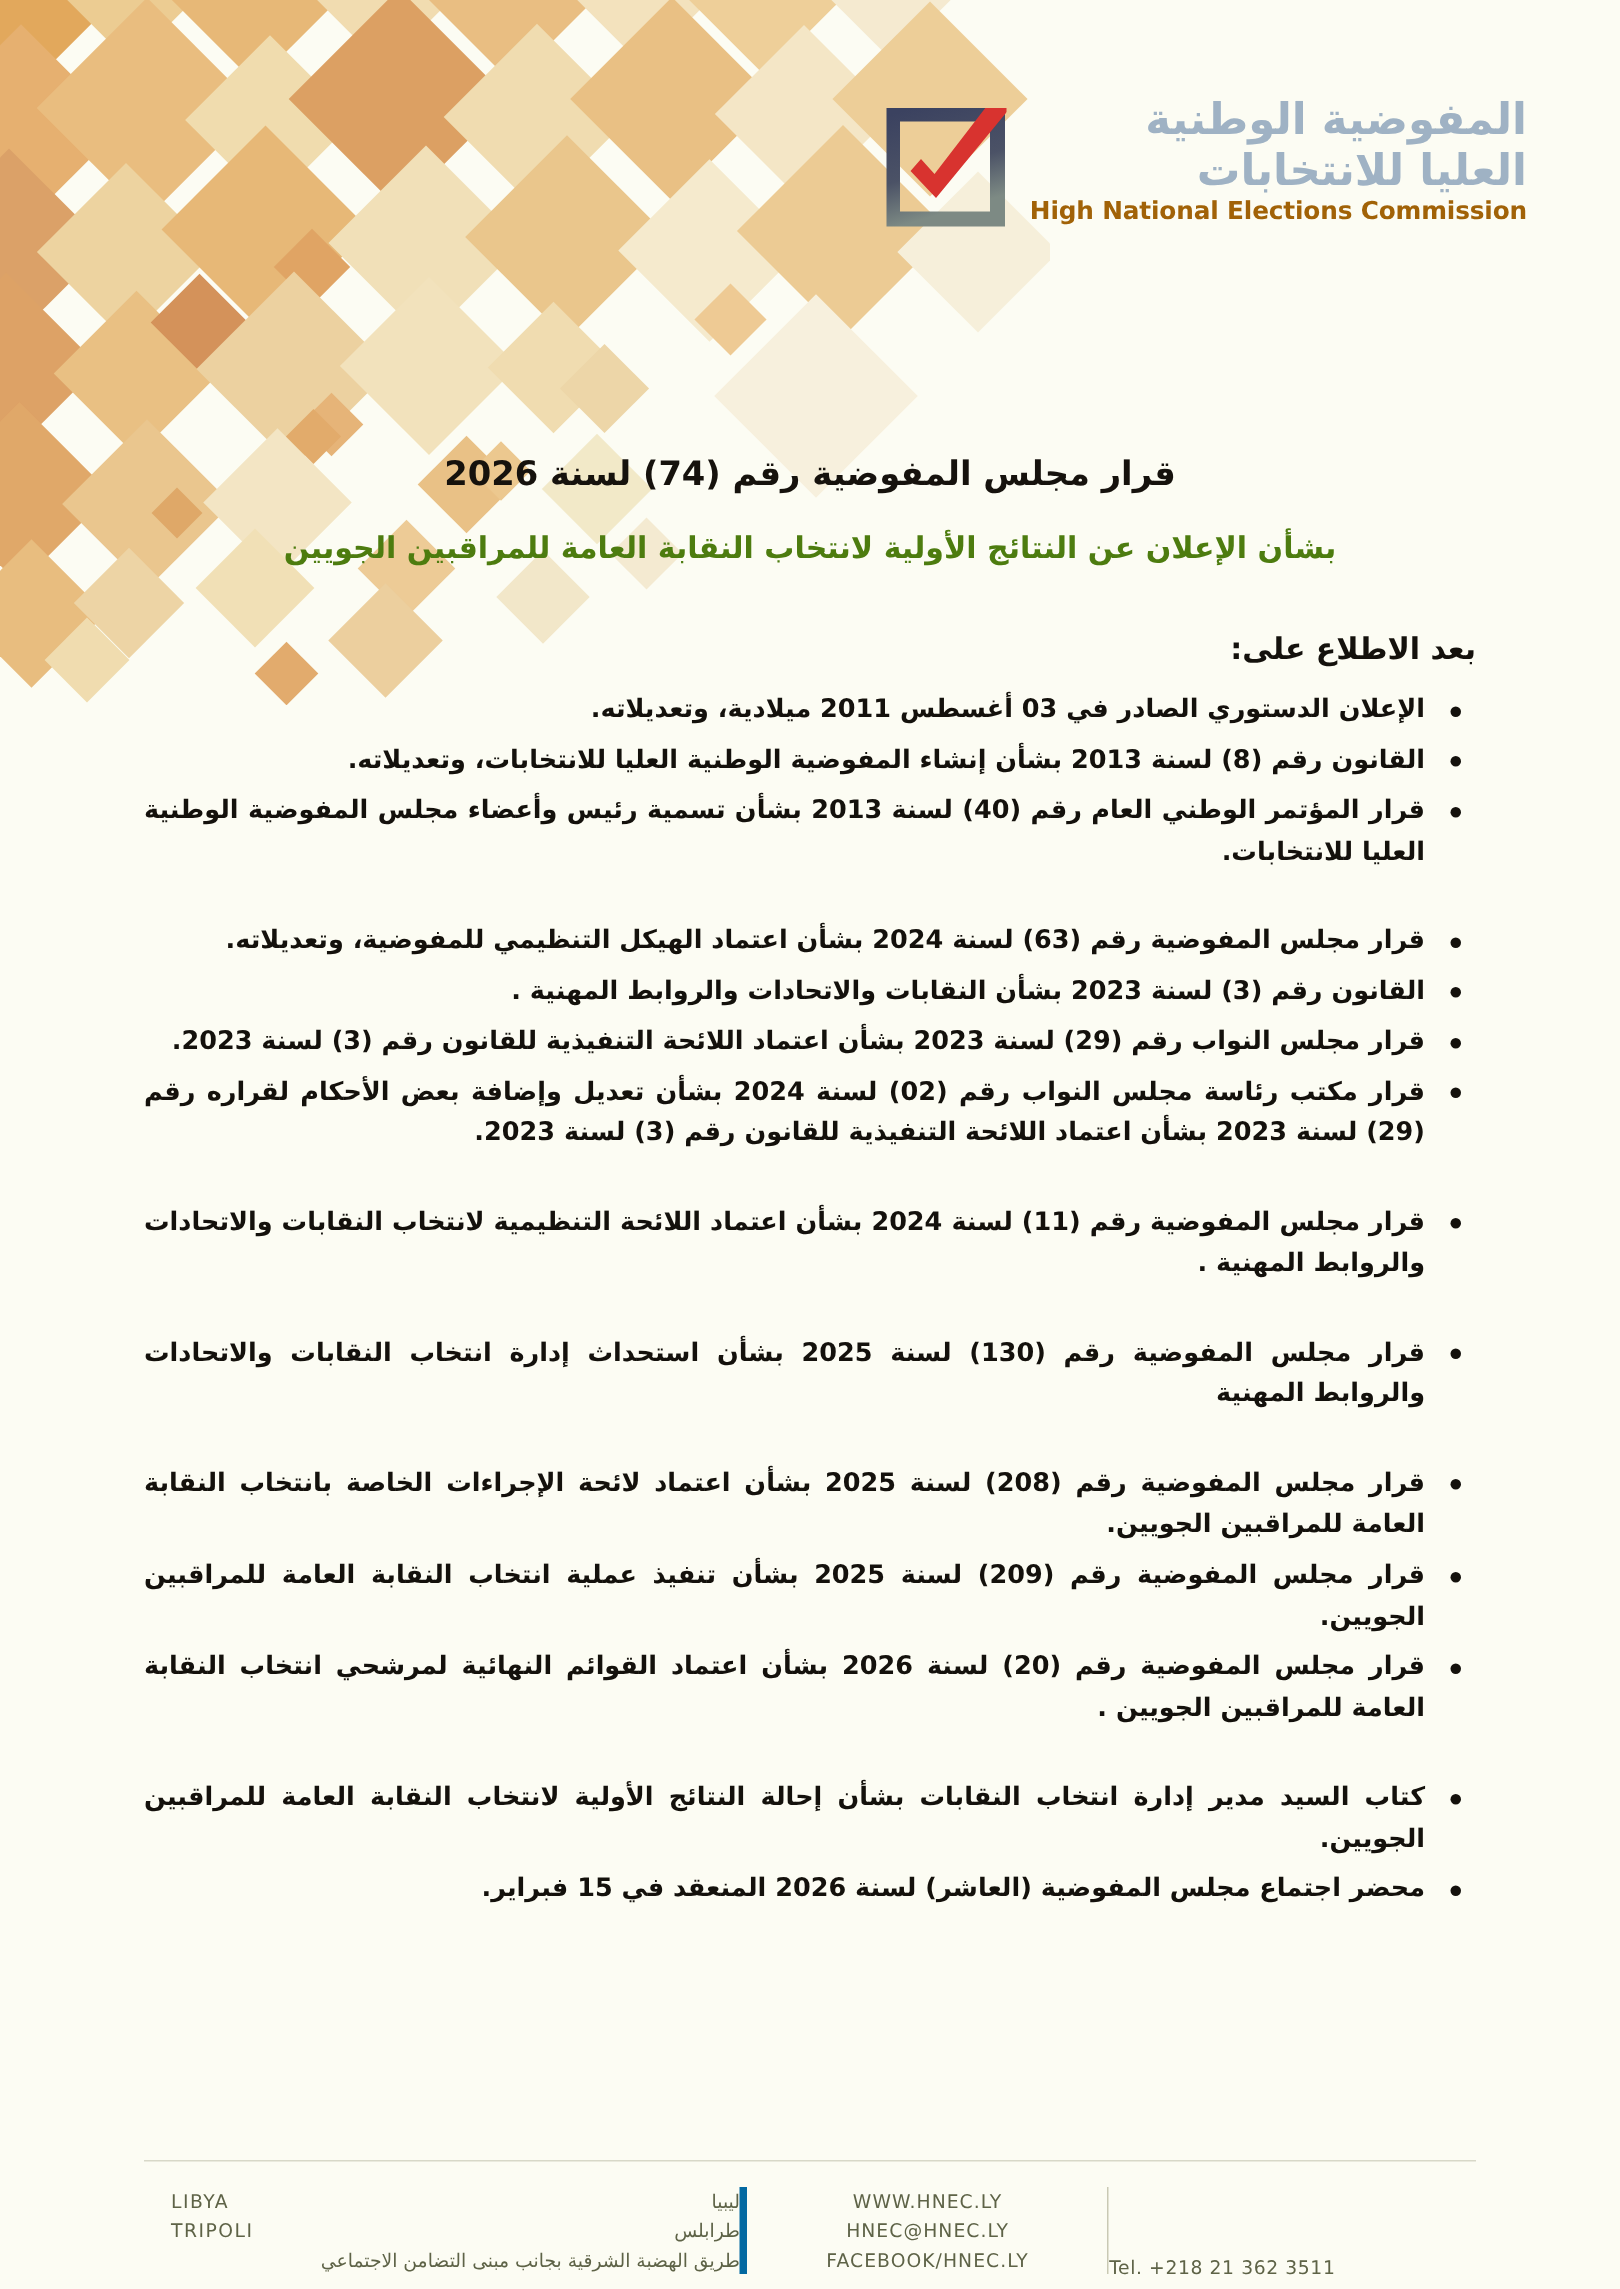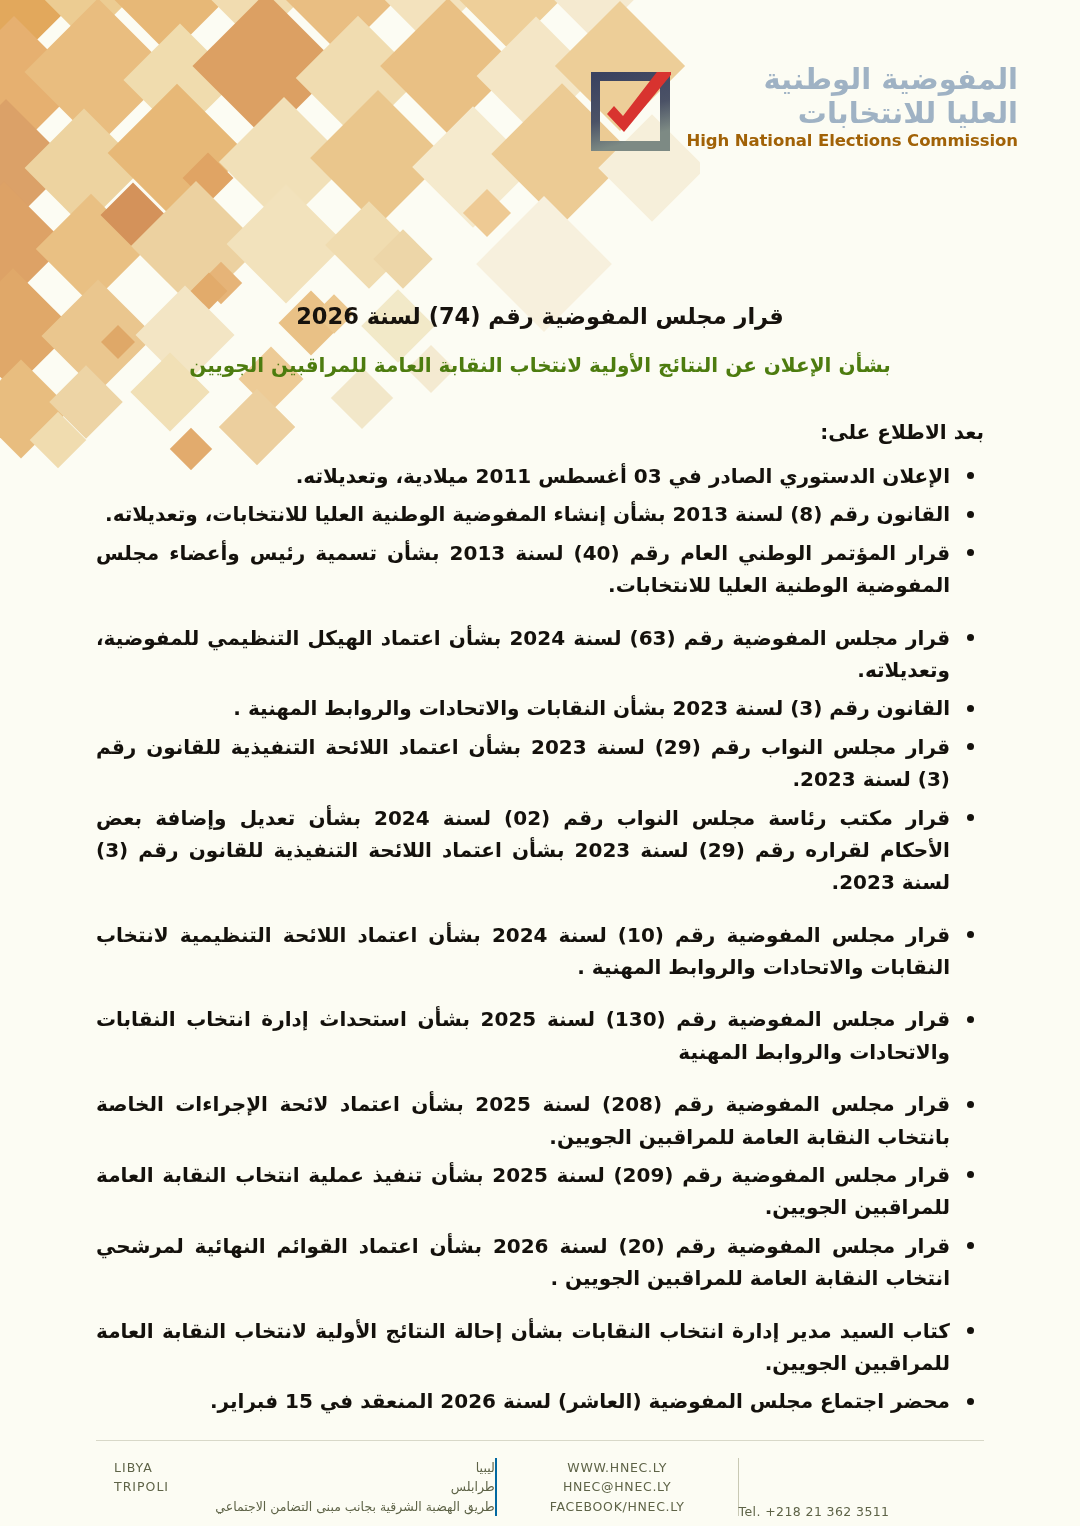--- a/index.html
+++ b/index.html
@@ -112,39 +112,39 @@
     padding-left: 78px;
   }
 
   ul.clauses {
     list-style: none;
     margin: 0;
     padding: 0;
   }
   ul.clauses li {
     position: relative;
-    font-size: 20px;
+    font-size: 17px;
     font-weight: 700;
     line-height: 1.62;
     padding-right: 34px;
     margin-bottom: 6px;
     text-align: justify;
     text-justify: inter-word;
   }
   ul.clauses li::before {
     content: "";
     position: absolute;
     right: 10px;
     top: 0.62em;
     width: 7px;
     height: 7px;
     background: #14110c;
     border-radius: 50%;
   }
-  li.gap-before { margin-top: 20px; }
+  li.gap-before { margin-top: 32px; }
   li.tight { text-align: right; }
 
   
   .footer-rule {
     position: absolute;
     left: 96px;
     right: 96px;
     top: 1440px;
     height: 1px;
     background: #d8d8c8;
@@ -178,21 +178,21 @@
     letter-spacing: 1px;
   }
   .addr-ar-line { white-space: nowrap; }
   .addr-country { letter-spacing: 5px; }
   .foot-web {
     direction: ltr;
     text-align: center;
     width: 230px;
     letter-spacing: 0.7px;
     padding: 0 14px;
-    border-left: 2px solid #0369a1;
+    border-left: 5px solid #0369a1;
     border-right: 1px solid #c9c9b4;
   }
   .foot-tel {
     direction: ltr;
     text-align: left;
     width: 250px;
     padding-right: 14px;
     letter-spacing: 0.4px;
   }
   .foot-tel .tel-row { white-space: nowrap; margin-top: 44px; }
@@ -297,21 +297,21 @@
   <div class="body-wrap">
     <div class="preamble">بعد الاطلاع على:</div>
     <ul class="clauses">
       <li class="tight">الإعلان الدستوري الصادر في 03 أغسطس 2011 ميلادية، وتعديلاته.</li>
       <li class="tight">القانون رقم (8) لسنة 2013 بشأن إنشاء المفوضية الوطنية العليا للانتخابات، وتعديلاته.</li>
       <li>قرار المؤتمر الوطني العام رقم (40) لسنة 2013 بشأن تسمية رئيس وأعضاء مجلس المفوضية الوطنية العليا للانتخابات.</li>
       <li class="tight gap-before">قرار مجلس المفوضية رقم (63) لسنة 2024 بشأن اعتماد الهيكل التنظيمي للمفوضية، وتعديلاته.</li>
       <li class="tight">القانون رقم (3) لسنة 2023 بشأن النقابات والاتحادات والروابط المهنية .</li>
       <li class="tight">قرار مجلس النواب رقم (29) لسنة 2023 بشأن اعتماد اللائحة التنفيذية للقانون رقم (3) لسنة 2023.</li>
       <li>قرار مكتب رئاسة مجلس النواب رقم (02) لسنة 2024 بشأن تعديل وإضافة بعض الأحكام لقراره رقم (29) لسنة 2023 بشأن اعتماد اللائحة التنفيذية للقانون رقم (3) لسنة 2023.</li>
-      <li class="gap-before">قرار مجلس المفوضية رقم (10) لسنة 2024 بشأن اعتماد اللائحة التنظيمية لانتخاب النقابات والاتحادات والروابط المهنية .</li>
+      <li class="gap-before">قرار مجلس المفوضية رقم (11) لسنة 2024 بشأن اعتماد اللائحة التنظيمية لانتخاب النقابات والاتحادات والروابط المهنية .</li>
       <li class="gap-before">قرار مجلس المفوضية رقم (130) لسنة 2025 بشأن استحداث إدارة انتخاب النقابات والاتحادات والروابط المهنية</li>
       <li class="gap-before">قرار مجلس المفوضية رقم (208) لسنة 2025 بشأن اعتماد لائحة الإجراءات الخاصة بانتخاب النقابة العامة للمراقبين الجويين.</li>
       <li class="tight">قرار مجلس المفوضية رقم (209) لسنة 2025 بشأن تنفيذ عملية انتخاب النقابة العامة للمراقبين الجويين.</li>
       <li>قرار مجلس المفوضية رقم (20) لسنة 2026 بشأن اعتماد القوائم النهائية لمرشحي انتخاب النقابة العامة للمراقبين الجويين .</li>
       <li class="tight gap-before">كتاب السيد مدير إدارة انتخاب النقابات بشأن إحالة النتائج الأولية لانتخاب النقابة العامة للمراقبين الجويين.</li>
       <li class="tight">محضر اجتماع مجلس المفوضية (العاشر) لسنة 2026 المنعقد في 15 فبراير.</li>
     </ul>
   </div>
 
   <div class="footer-rule"></div>

